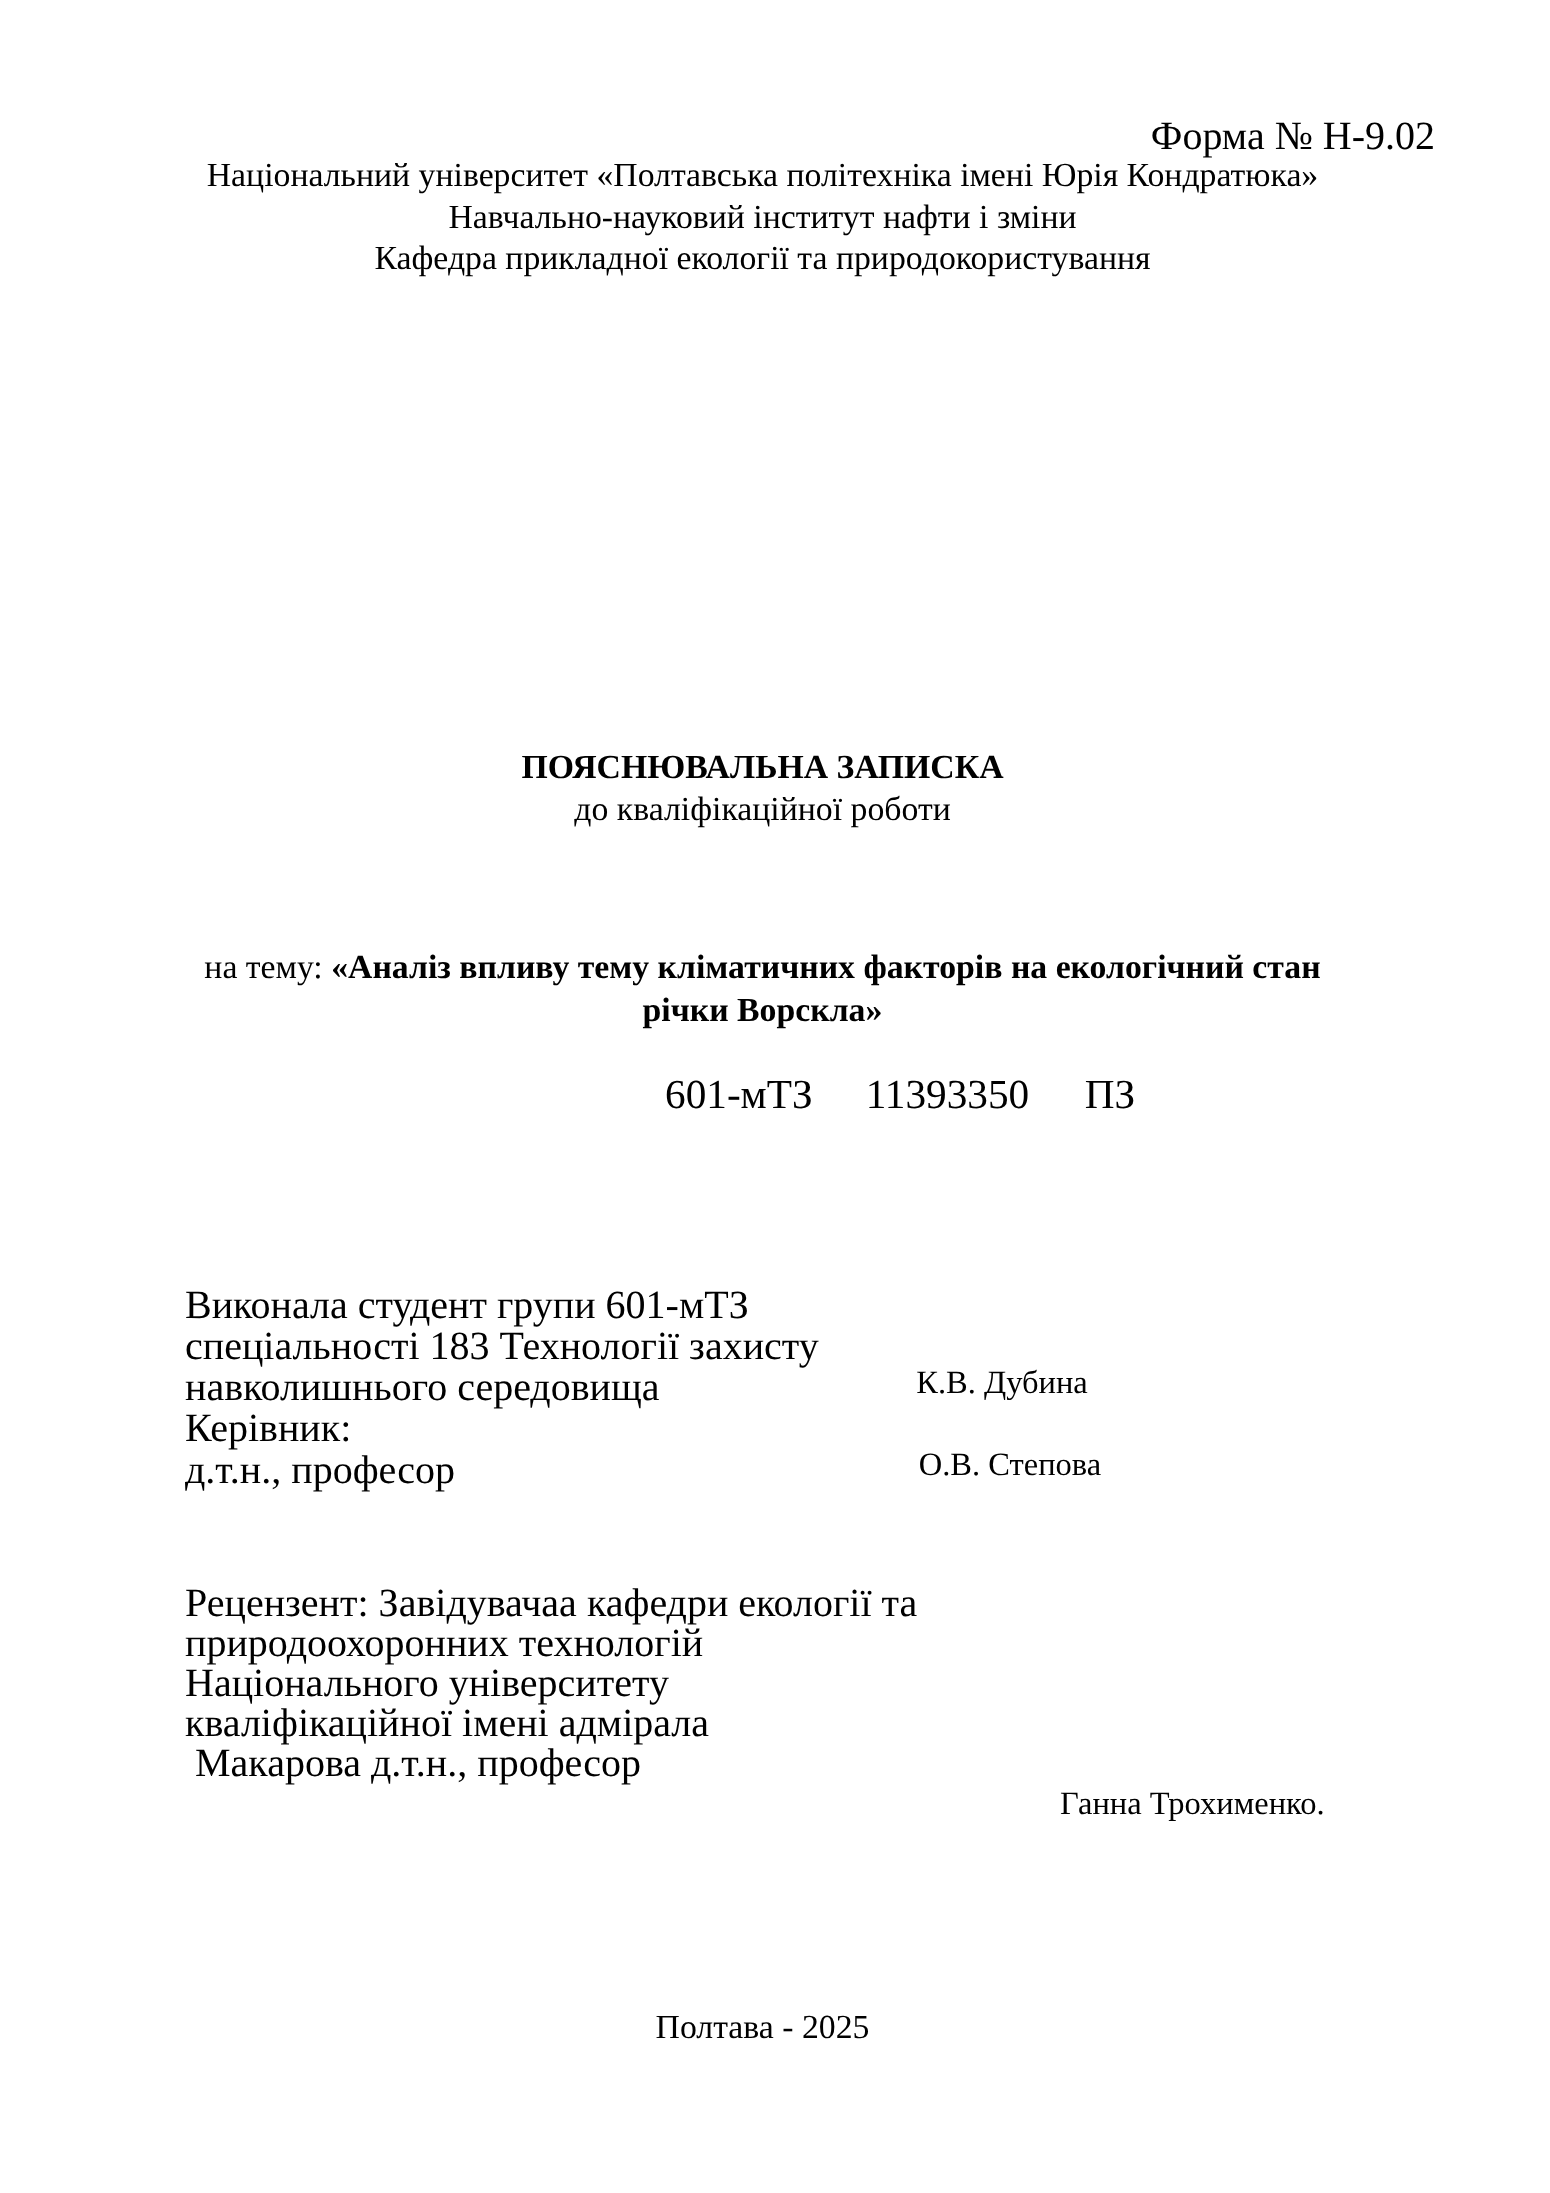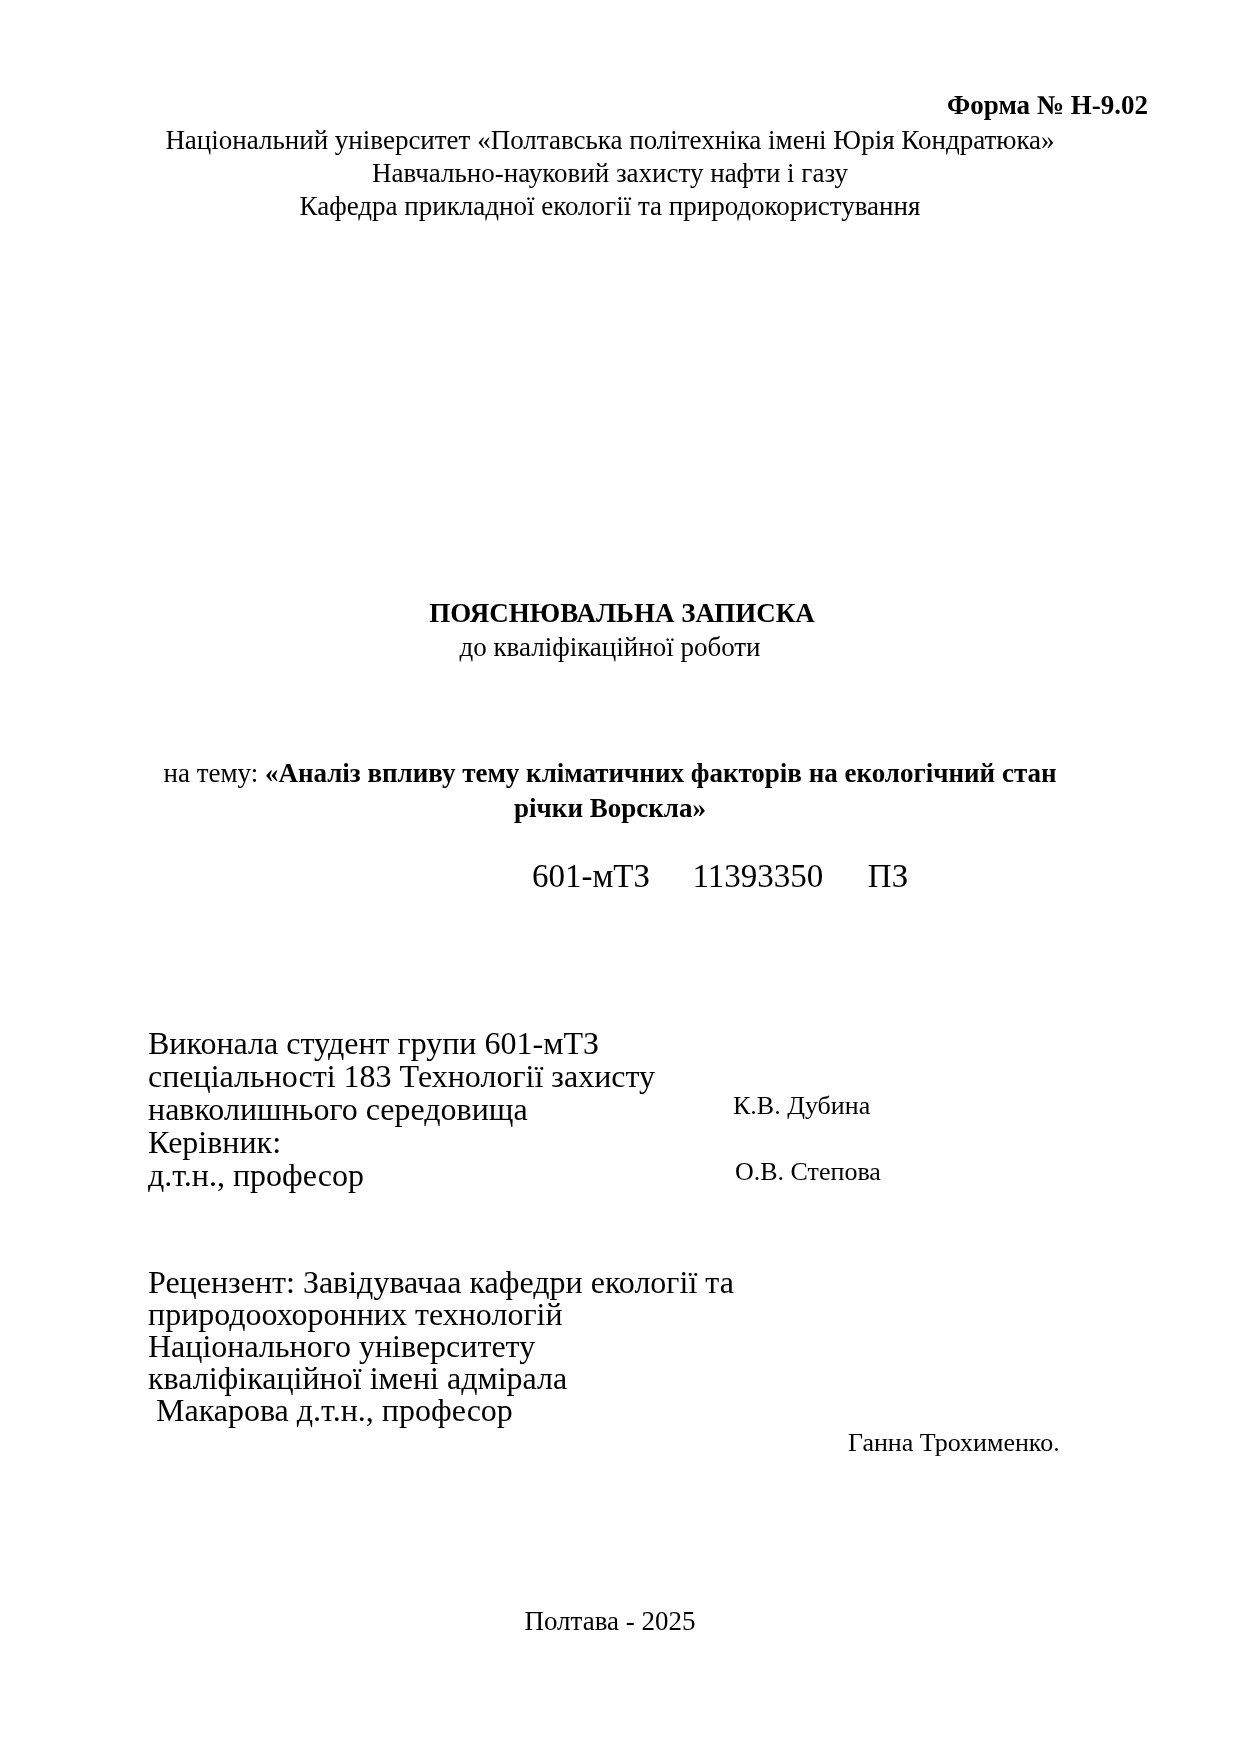--- a/index.html
+++ b/index.html
@@ -5,39 +5,39 @@
     html, body { margin: 0; padding: 0; background: #ffffff; }
     body {
       width: 1240px; height: 1754px; position: relative; overflow: hidden;
       font-family: "Liberation Serif", "DejaVu Serif", serif;
       color: #000000;
       font-size: 27px;
     }
     .abs { position: absolute; white-space: nowrap; line-height: 1; }
     .center { left: 0; width: 1220px; text-align: center; }
     .bold { font-weight: bold; }
-    .form-no { right: 92px; top: 92px; font-weight: bold; font-size: 27px; }
+    .form-no { right: 92px; top: 92px; font-weight: normal; font-size: 32px; }
     .hdr { font-size: 27px; }
     .title { font-size: 27px; }
     .topic { font-size: 27px; }
     .blk { left: 148px; font-size: 32px; }
     .nm { font-size: 26px; }
   </style>
 </head>
 <body>
 
 <div>
 
   <div class="abs form-no">Форма № Н-9.02</div>
 
   <div class="abs center hdr" style="top:127px;">Національний університет «Полтавська політехніка імені Юрія Кондратюка»</div>
-  <div class="abs center hdr" style="top:160px;">Навчально-науковий захисту нафти і газу</div>
+  <div class="abs center hdr" style="top:160px;">Навчально-науковий інститут нафти і зміни</div>
   <div class="abs center hdr" style="top:193px;">Кафедра прикладної екології та природокористування</div>
 
-  <div class="abs center title bold" style="top:600px;padding-left:12px;">ПОЯСНЮВАЛЬНА ЗАПИСКА</div>
+  <div class="abs center title bold" style="top:600px;">ПОЯСНЮВАЛЬНА ЗАПИСКА</div>
   <div class="abs center title" style="top:634px;">до кваліфікаційної роботи</div>
 
   <div class="abs center topic" style="top:760px;">
     <span>на тему: </span><span class="bold">«Аналіз впливу тему кліматичних факторів на екологічний стан</span>
   </div>
   <div class="abs center topic bold" style="top:795px;">річки Ворскла»</div>
 
   <div class="abs" style="top:860px; left:488px; font-size:33px;margin-left:44px;">
     <span>601-мТЗ</span>
     <span style="display:inline-block; width:26px;"></span>

